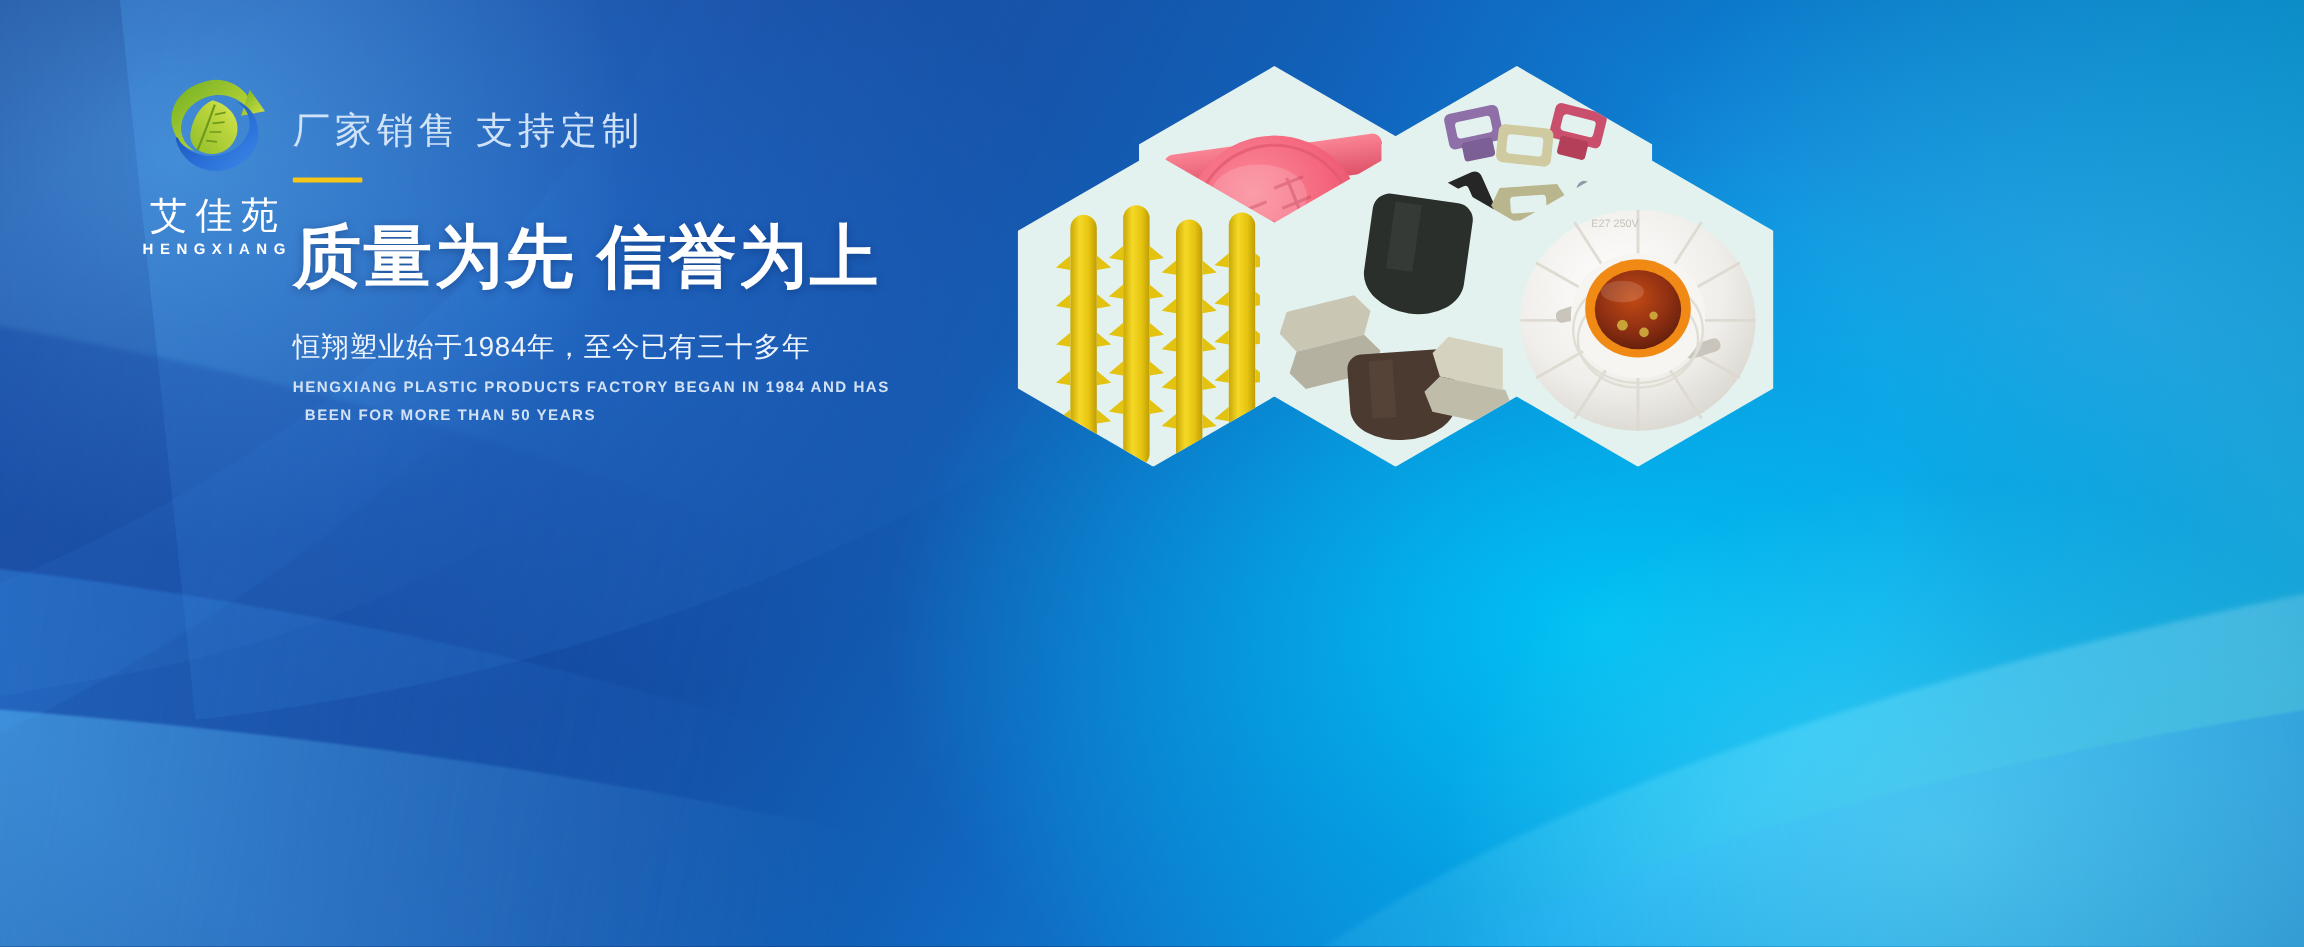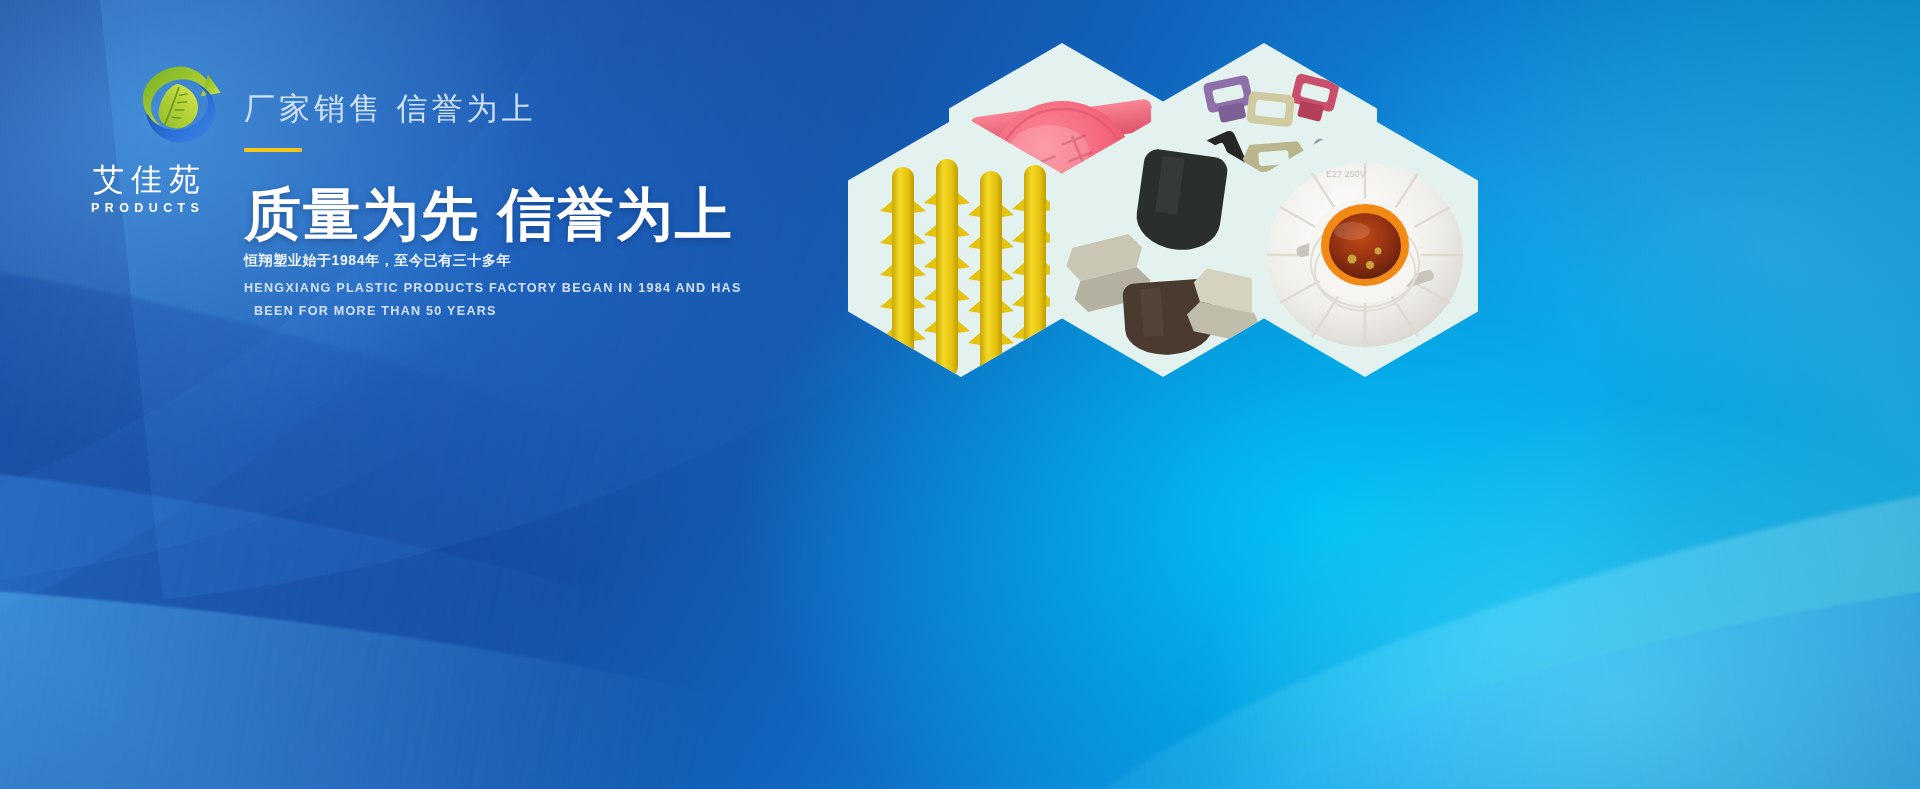--- a/index.html
+++ b/index.html
@@ -90,21 +90,21 @@
     background:radial-gradient(ellipse at 50% 50%, rgba(120,235,255,.45), rgba(120,235,255,0) 66%);
   }
   .vig{
     inset:0;width:1920px;height:789px;
     background:radial-gradient(ellipse 1500px 900px at 760px 400px, rgba(0,0,0,0) 55%, rgba(4,22,70,.30) 100%);
   }
 
   
   #left-content{position:absolute;left:0;top:0;width:860px;height:789px;}
 
-  #logo-block{position:absolute;left:86px;top:60px;width:185px;text-align:left;}
+  #logo-block{position:absolute;left:86px;top:60px;width:185px;text-align:center;}
   #logo-mark{width:110px;height:100px;margin:0 auto;display:block;}
   #logo-name{
     color:#ffffff;font-size:31px;letter-spacing:7px;
     margin-top:4px;line-height:1.05;font-weight:400;
     text-indent:7px;
   }
   #logo-pinyin{
     color:#ffffff;font-size:12.5px;letter-spacing:5.4px;font-weight:700;
     margin-top:4px;text-indent:5px;
   }
@@ -117,31 +117,31 @@
   }
   #rule{
     width:58px;height:4px;background:#f5c518;margin-top:18px;border-radius:1px;
   }
   #headline{
     color:#ffffff;font-size:57px;font-weight:700;letter-spacing:2px;
     margin-top:32px;white-space:nowrap;line-height:1.08;
     text-shadow:0 2px 7px rgba(3,26,76,.35);
   }
   #subhead{
-    color:#eef4fc;font-size:14px;letter-spacing:.6px;font-weight:700;
-    margin-top:6px;white-space:nowrap;
+    color:#eef4fc;font-size:23px;letter-spacing:.6px;font-weight:400;
+    margin-top:28px;white-space:nowrap;
   }
   .eng-line{
     color:#d2e2f4;font-size:12.6px;letter-spacing:1.25px;font-weight:700;
     margin-top:11px;white-space:nowrap;
   }
   .eng-line.second{margin-top:9px;padding-left:10px;}
 
   
-  #hex-cluster{position:absolute;left:800px;top:40px;width:560px;height:340px;}
+  #hex-cluster{position:absolute;left:800px;top:52px;width:560px;height:340px;}
   .hex{
     position:absolute;
     width:var(--w);height:var(--h);
     clip-path:polygon(50% 0%,100% 25%,100% 75%,50% 100%,0% 75%,0% 25%);
     background:#e4f2ef;
     overflow:hidden;
   }
   .hex .inner{position:absolute;inset:0;}
   .hex-ring{
     position:absolute;
@@ -197,25 +197,25 @@
 
         <path d="M24 60 C28 82 50 94 68 90 C92 85 104 66 99 48 C96 36 88 29 80 27
                  C90 33 94 44 91 54 C86 71 64 80 48 76 C36 73 29 67 26 60 Z" fill="url(#gArcB)"></path>
 
         <path d="M58 26 C74 30 84 44 80 58 C76 72 62 78 50 74 C40 71 36 62 38 54
                  C41 40 48 30 58 26 Z" fill="url(#gLeaf)"></path>
         <path d="M60 30 C55 44 50 58 44 72" stroke="#6d9a1c" stroke-width="2" fill="none"></path>
         <path d="M60 39 L70 37 M58 47 L69 46 M55 55 L66 55 M52 63 L62 64" stroke="#6d9a1c" stroke-width="1.6" fill="none"></path>
       </svg>
       <div id="logo-name">艾佳苑</div>
-      <div id="logo-pinyin">PRODUCTS</div>
+      <div id="logo-pinyin">HENGXIANG</div>
     </div>
 
     <div id="text-block">
-      <div id="eyebrow">厂家销售  信誉为上</div>
+      <div id="eyebrow">厂家销售  支持定制</div>
       <div id="rule"></div>
       <div id="headline">质量为先 信誉为上</div>
       <div id="subhead">恒翔塑业始于1984年，至今已有三十多年</div>
       <div class="eng-line">HENGXIANG PLASTIC PRODUCTS FACTORY BEGAN IN 1984 AND HAS</div>
       <div class="eng-line second">BEEN FOR MORE THAN 50 YEARS</div>
     </div>
   </div>
 
   <div id="hex-cluster">
 

